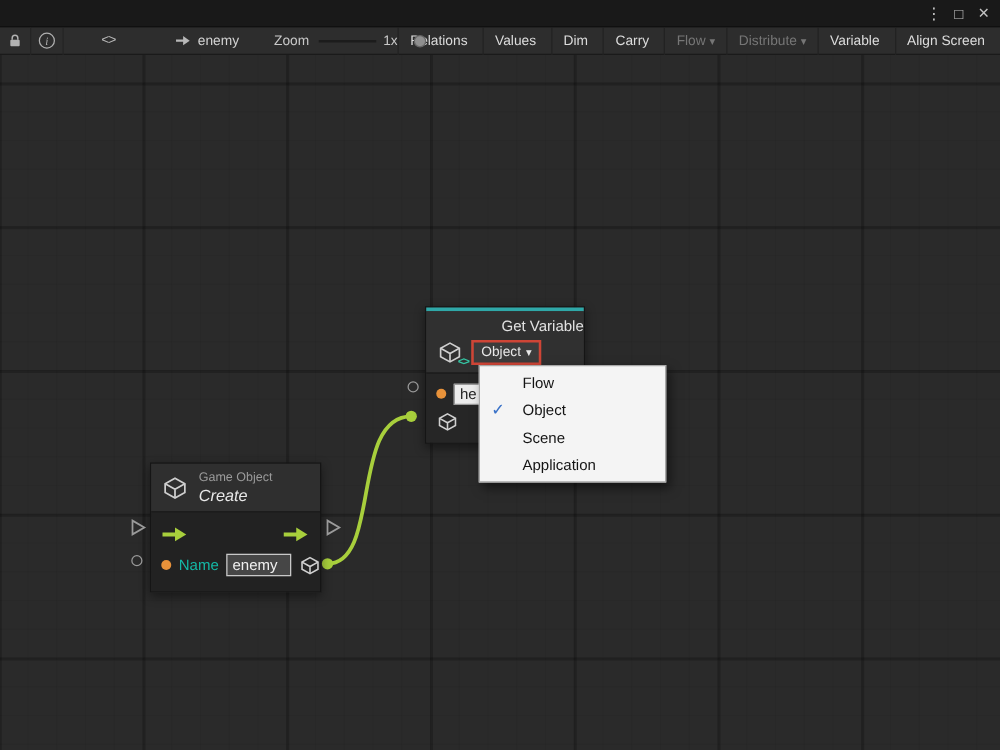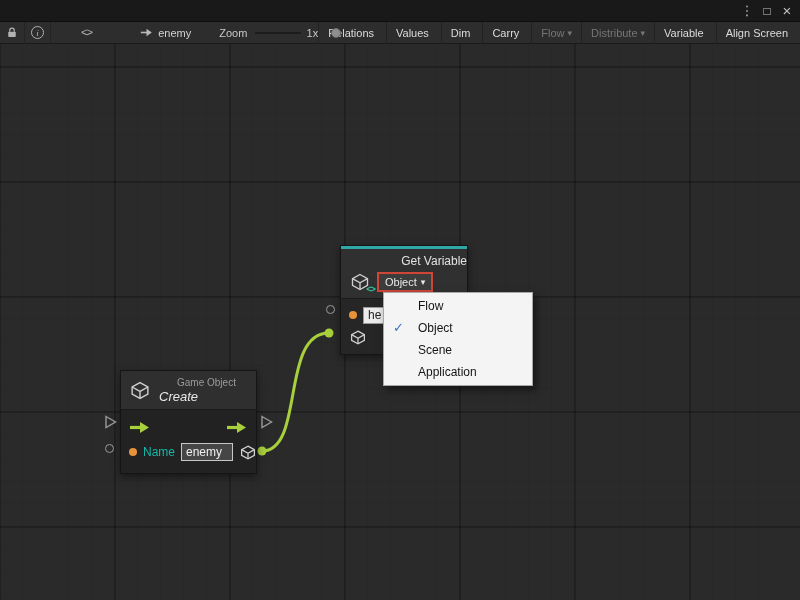--- a/index.html
+++ b/index.html
@@ -50,21 +50,21 @@
   .gv-header{background:#303030;padding:4px 0 6px 0;}
   .gv-title{text-align:right;color:#e2e2e2;font-size:12px;line-height:17px;}
   .gv-row{display:flex;align-items:center;padding:2px 6px 0 8px;gap:6px;}
   .scope-btn{display:flex;align-items:center;gap:4px;background:#3c3c3c;border:2px solid #cf4536;color:#e8e8e8;font-size:11px;padding:2px 6px;height:20px;cursor:default;}
   .scope-btn .caret{font-size:9px;}
   .gv-body{background:#262626;border-top:1px solid #1b1b1b;padding:5px 8px 6px 8px;}
   .port-row{display:flex;align-items:center;gap:6px;height:22px;}
 
   .cn-node{left:120px;top:326px;width:137px;}
   .cn-header{background:#2f2f2f;display:flex;align-items:center;gap:8px;padding:5px 8px;height:38px;}
-  .cn-cat{font-size:10px;color:#9b9b9b;line-height:12px;margin-left:18px;}
+  .cn-cat{font-size:10px;color:#9b9b9b;line-height:12px;}
   .cn-title{font-size:13px;color:#e8e8e8;line-height:15px;font-style:italic;}
   .cn-body{background:#222222;border-top:1px solid #1b1b1b;padding:5px 8px 8px 8px;}
   .flow-row{display:flex;align-items:center;justify-content:space-between;height:24px;}
   .name-row{display:flex;align-items:center;gap:6px;height:26px;}
   .name-label{font-size:12px;color:#14b8a6;}
 
   .dot{width:8px;height:8px;border-radius:50%;flex:none;}
   .dot.orange{background:#e8923a;}
   .field{border:1px solid #c8c8c8;background:#464646;color:#f0f0f0;font-size:12px;height:18px;padding:0 4px;outline:none;}
   .field.name-field{width:52px;}

